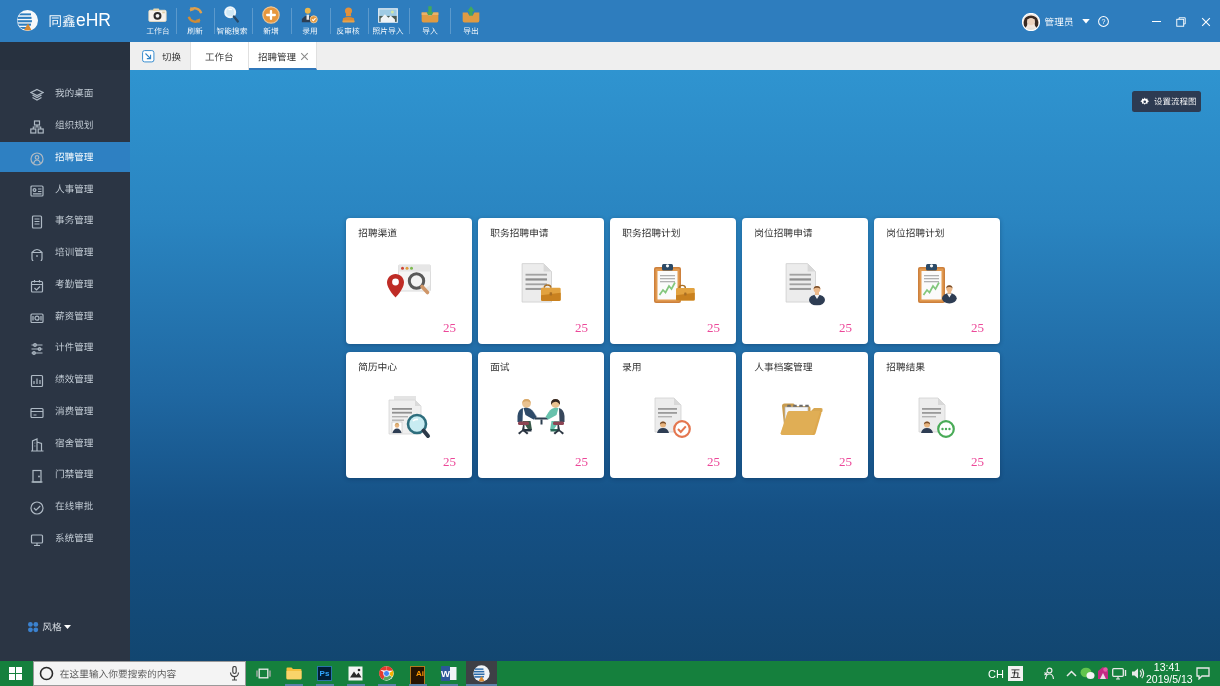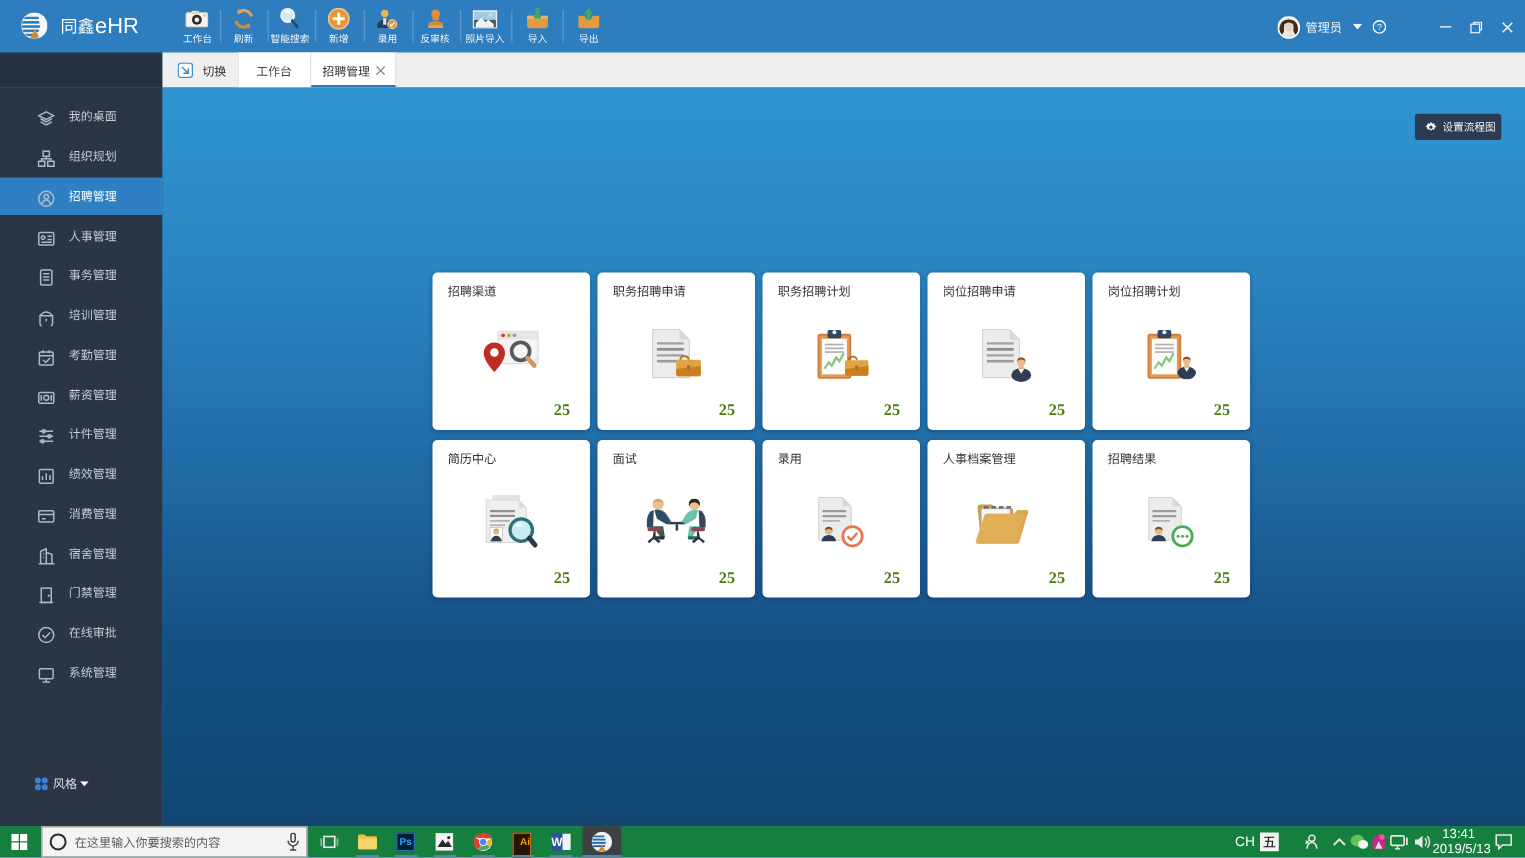--- a/index.html
+++ b/index.html
@@ -4,21 +4,21 @@
 html,body{width:1220px;height:686px;overflow:hidden;font-family:"Liberation Sans",sans-serif}
 #app{position:relative;width:1220px;height:686px;background:#2d7dbf}
 #topbar{position:absolute;left:0;top:0;width:1220px;height:42px;background:#2e7dbe}
 #tabbar{position:absolute;left:130px;top:42px;width:1090px;height:28px;background:#efefef}
 #tabcorner{position:absolute;left:0;top:42px;width:130px;height:28px;background:#27313f}
 #sidebar{position:absolute;left:0;top:70px;width:130px;height:591px;background:#2b3544}
 #content{position:absolute;left:130px;top:70px;width:1090px;height:591px;
  background:linear-gradient(180deg,#2f94d0 0%,#2a85c1 25%,#1f67a1 55%,#155084 75%,#124670 100%)}
 #taskbar{position:absolute;left:0;top:661px;width:1220px;height:25px;background:#15803d}
 .card{position:absolute;width:126px;height:126px;background:#fff;border-radius:4px;box-shadow:0 1px 4px rgba(0,20,50,.3)}
-.num{position:absolute;right:16px;bottom:10px;font-family:"Liberation Serif",serif;font-weight:bold;font-size:13px;color:#4d7c0f;line-height:1}
+.num{position:absolute;right:16px;bottom:10px;font-family:"Liberation Serif",serif;font-weight:normal;font-size:13px;color:#ec4899;line-height:1}
 .mitem{position:absolute;left:0;width:130px;height:32px}
 .mitem.act{background:#2e80c2;height:30px;margin-top:1px}
 .micon{position:absolute;left:38px;top:9px;width:14px;height:14px}
 .tsep{position:absolute;top:8px;width:1px;height:26px;background:rgba(255,255,255,.22)}
 </style></head><body>
 <div id="app">
 <div id="topbar">
 <svg style="position:absolute;left:17px;top:10px" width="21" height="21" viewBox="0 0 21 21">
 <defs>
           <clipPath id="lgc">

